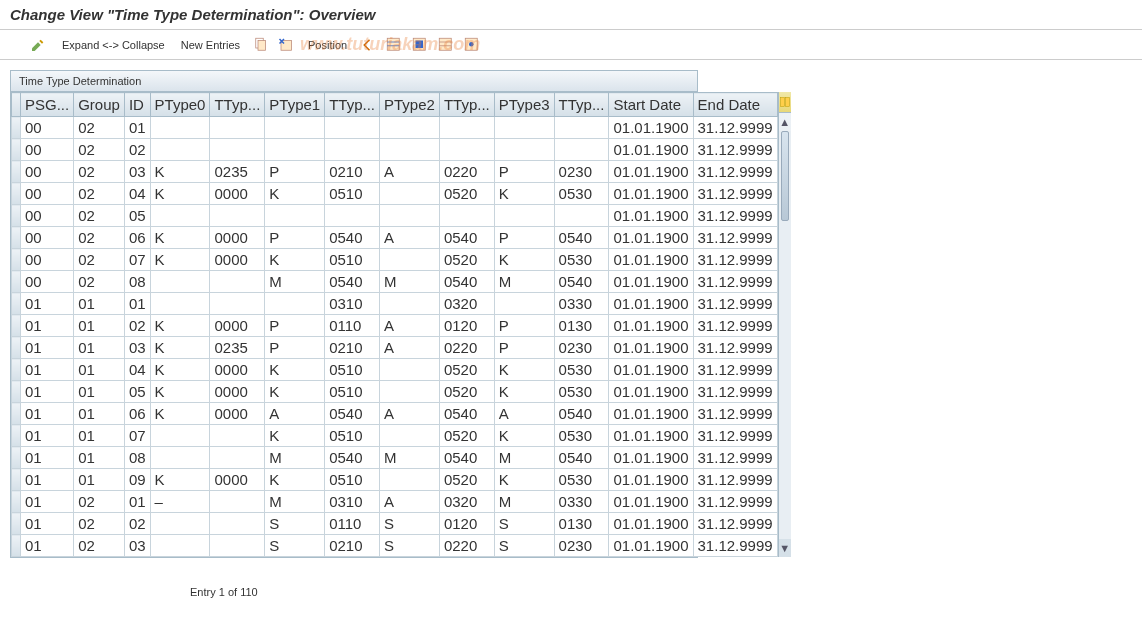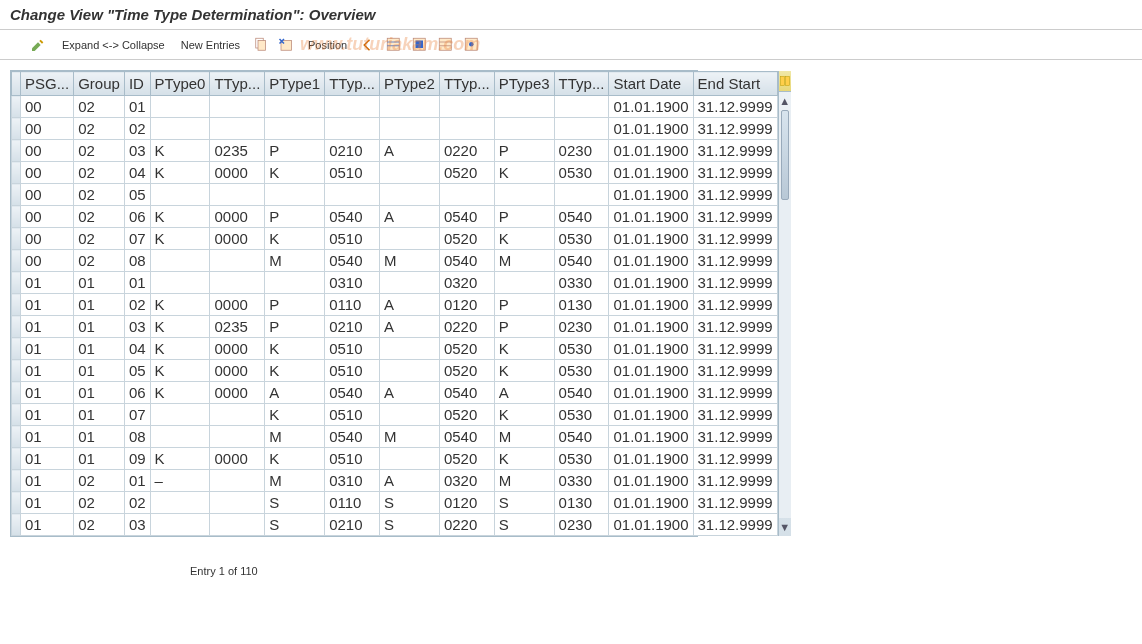--- a/index.html
+++ b/index.html
@@ -224,38 +224,39 @@
     <svg viewBox="0 0 24 24">
         <rect x="3" y="3" width="16" height="16" fill="#ffe9c8" stroke="#b87"></rect>
         <circle cx="11" cy="11" r="3" fill="#36c"></circle>
       </svg>
   </span>
 </div>
 
 <div class="watermark">www.tuturiakam.com</div>
 
 <div class="table-container">
+  <div class="table-title">Time Type Determination</div>
   <div class="grid-wrap">
     <table class="grid">
       <thead>
         <tr id="hdr-row">
             <th class="c-rowh"></th>
             <th class="c-psg">PSG...</th>
             <th class="c-grp">Group</th>
             <th class="c-id">ID</th>
             <th class="c-p">PType0</th>
             <th class="c-t">TTyp...</th>
             <th class="c-p">PType1</th>
             <th class="c-t">TTyp...</th>
             <th class="c-p">PType2</th>
             <th class="c-t">TTyp...</th>
             <th class="c-p">PType3</th>
             <th class="c-t">TTyp...</th>
             <th class="c-dt">Start Date</th>
-            <th class="c-dt">End Start</th>
+            <th class="c-dt">End Date</th>
           </tr>
       </thead>
       <tbody id="grid-body">
           <tr>
             <td class="rowh c-rowh"></td>
             <td class="c-psg">00</td>
             <td class="c-grp">02</td>
             <td class="c-id">01</td>
             <td class="c-p"></td>
             <td class="c-t"></td>

